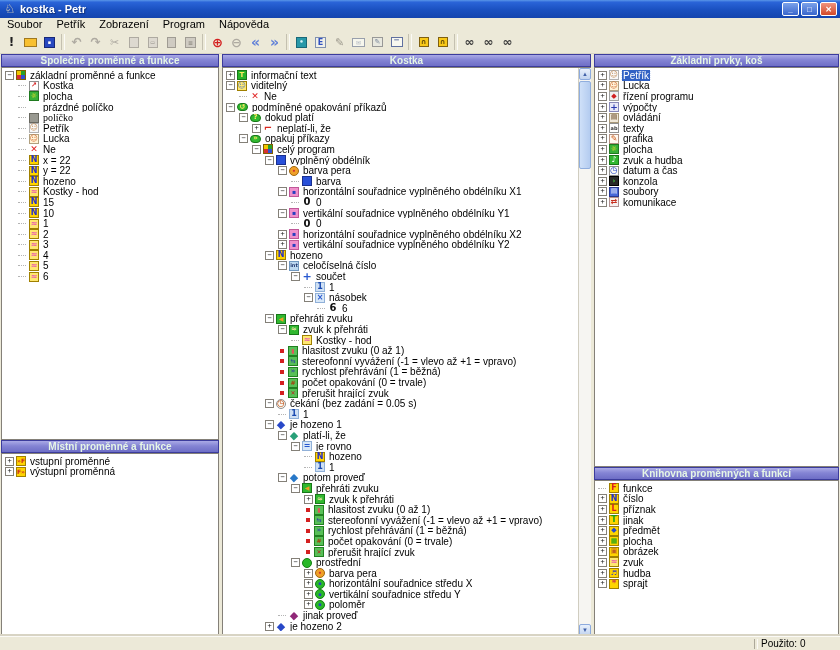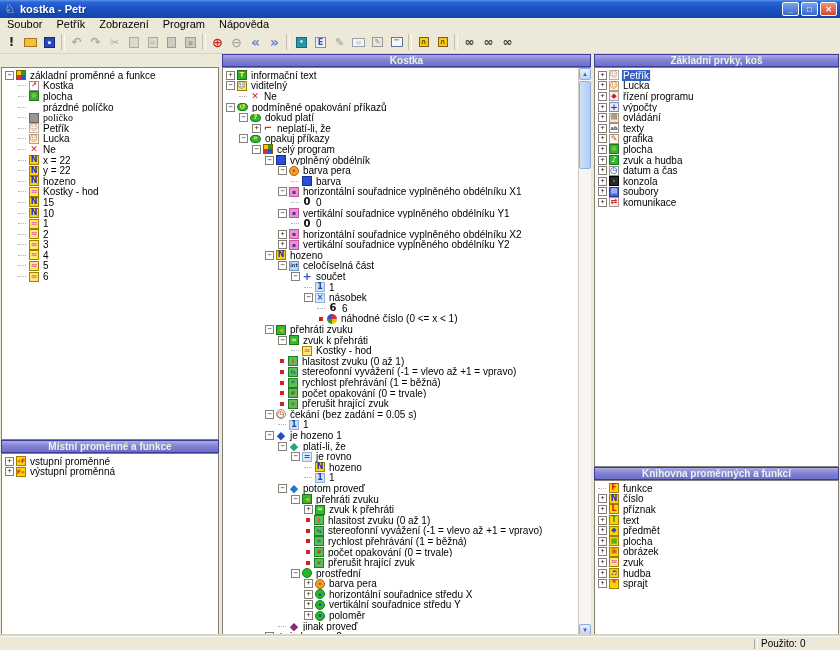--- a/index.html
+++ b/index.html
@@ -158,20 +158,21 @@
         <span class="tg" style="color: rgb(56, 56, 56); font-size: 12px;">∞</span>
       </span>
       <span class="tbtn">
         <span class="tg" style="color: rgb(56, 56, 56); font-size: 12px;">∞</span>
       </span>
       <span class="tbtn">
         <span class="tg" style="color: rgb(56, 56, 56); font-size: 12px;">∞</span>
       </span>
     </div>
 
+  <div class="phead" style="left:1px;top:54px;width:218px;">Společné proměnné a funkce</div>
   <div class="tree" style="left:1px;top:67px;width:218px;height:373px;">
       <div class="trow" style="padding-left: 3px;">
         <span class="exp">−</span>
         <span class="ti" style="background: conic-gradient(from -90deg, rgb(240, 200, 0) 0deg, rgb(240, 200, 0) 25%, rgb(40, 160, 40) 0deg, rgb(40, 160, 40) 50%, rgb(48, 80, 208) 0deg, rgb(48, 80, 208) 75%, rgb(216, 48, 48) 0deg); border: 1px solid rgb(128, 96, 0);"></span>
         <span class="tlab">základní proměnné a funkce</span>
       </div>
       <div class="trow" style="padding-left: 16px;">
         <span class="gap"></span>
         <span class="ti" style="background: rgb(255, 255, 255); border: 1px solid rgb(144, 144, 144); color: rgb(212, 32, 32); font-size: 7px;">↗</span>
         <span class="tlab">Kostka</span>
@@ -369,46 +370,41 @@
         <span class="tlab">vertikální souřadnice vyplněného obdélníku Y2</span>
       </div>
       <div class="trow" style="padding-left: 42px;">
         <span class="exp">−</span>
         <span class="ti" style="background: rgb(255, 212, 0); border: 1px solid rgb(160, 128, 0); color: rgb(40, 48, 200); font-size: 8px;">N</span>
         <span class="tlab">hozeno</span>
       </div>
       <div class="trow" style="padding-left: 55px;">
         <span class="exp">−</span>
         <span class="ti" style="background: rgb(188, 216, 240); border: 1px solid rgb(112, 152, 192); color: rgb(32, 56, 112); font-size: 5px;">int</span>
-        <span class="tlab">celočíselná část</span>
+        <span class="tlab">celočíselná číslo</span>
       </div>
       <div class="trow" style="padding-left: 68px;">
         <span class="exp">−</span>
         <span class="ti" style="color: rgb(40, 88, 208); font-size: 11px;">+</span>
         <span class="tlab">součet</span>
       </div>
       <div class="trow" style="padding-left: 81px;">
         <span class="gap"></span>
         <span class="ti" style="background: rgb(207, 224, 244); border: 1px solid rgb(143, 176, 216); color: rgb(24, 72, 176); font-size: 8px;">1</span>
         <span class="tlab">1</span>
       </div>
       <div class="trow" style="padding-left: 81px;">
         <span class="exp">−</span>
         <span class="ti" style="background: rgb(216, 232, 248); border: 1px solid rgb(144, 176, 216); color: rgb(40, 88, 208); font-size: 8px;">×</span>
         <span class="tlab">násobek</span>
       </div>
       <div class="trow" style="padding-left: 94px;">
         <span class="gap"></span>
         <span class="ti" style="color: rgb(16, 16, 16); font-size: 10px;">6</span>
         <span class="tlab">6</span>
-      </div>
-      <div class="trow" style="padding-left: 94px;">
-        <span class="blt"></span>
-        <span class="ti" style="border-radius: 50%; background: conic-gradient(rgb(216, 48, 48) 0deg, rgb(216, 48, 48) 25%, rgb(240, 192, 0) 0deg, rgb(240, 192, 0) 50%, rgb(40, 160, 40) 0deg, rgb(40, 160, 40) 75%, rgb(48, 80, 208) 0deg);"></span>
-        <span class="tlab">náhodné číslo (0 &lt;= x &lt; 1)</span>
       </div>
       <div class="trow" style="padding-left: 42px;">
         <span class="exp">−</span>
         <span class="ti" style="background: rgb(48, 184, 48); border: 1px solid rgb(24, 120, 24); color: rgb(240, 160, 40); font-size: 6px;">◀</span>
         <span class="tlab">přehráti zvuku</span>
       </div>
       <div class="trow" style="padding-left: 55px;">
         <span class="exp">−</span>
         <span class="ti" style="background: rgb(48, 184, 48); border: 1px solid rgb(24, 120, 24); color: rgb(240, 224, 160); font-size: 7px;">≈</span>
         <span class="tlab">zvuk k přehráti</span>
@@ -641,21 +637,21 @@
         <span class="tlab">číslo</span>
       </div>
       <div class="trow" style="padding-left: 3px;">
         <span class="exp">+</span>
         <span class="ti" style="background: rgb(255, 212, 0); border: 1px solid rgb(160, 128, 0); color: rgb(216, 32, 32); font-size: 8px;">L</span>
         <span class="tlab">příznak</span>
       </div>
       <div class="trow" style="padding-left: 3px;">
         <span class="exp">+</span>
         <span class="ti" style="background: rgb(255, 212, 0); border: 1px solid rgb(160, 128, 0); color: rgb(24, 160, 24); font-size: 8px;">T</span>
-        <span class="tlab">text</span>
+        <span class="tlab">jinak</span>
       </div>
       <div class="trow" style="padding-left: 3px;">
         <span class="exp">+</span>
         <span class="ti" style="background: rgb(255, 212, 0); border: 1px solid rgb(160, 128, 0); color: rgb(40, 72, 200); font-size: 7px;">◆</span>
         <span class="tlab">předmět</span>
       </div>
       <div class="trow" style="padding-left: 3px;">
         <span class="exp">+</span>
         <span class="ti" style="background: rgb(255, 212, 0); border: 1px solid rgb(160, 128, 0); color: rgb(24, 160, 24); font-size: 7px;">▦</span>
         <span class="tlab">plocha</span>

